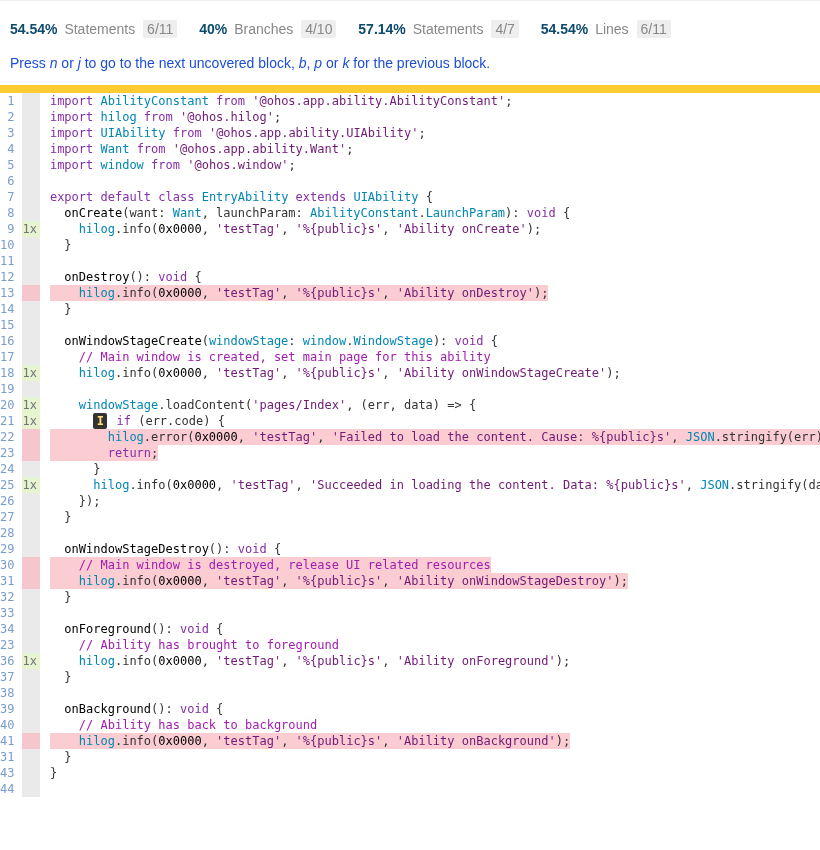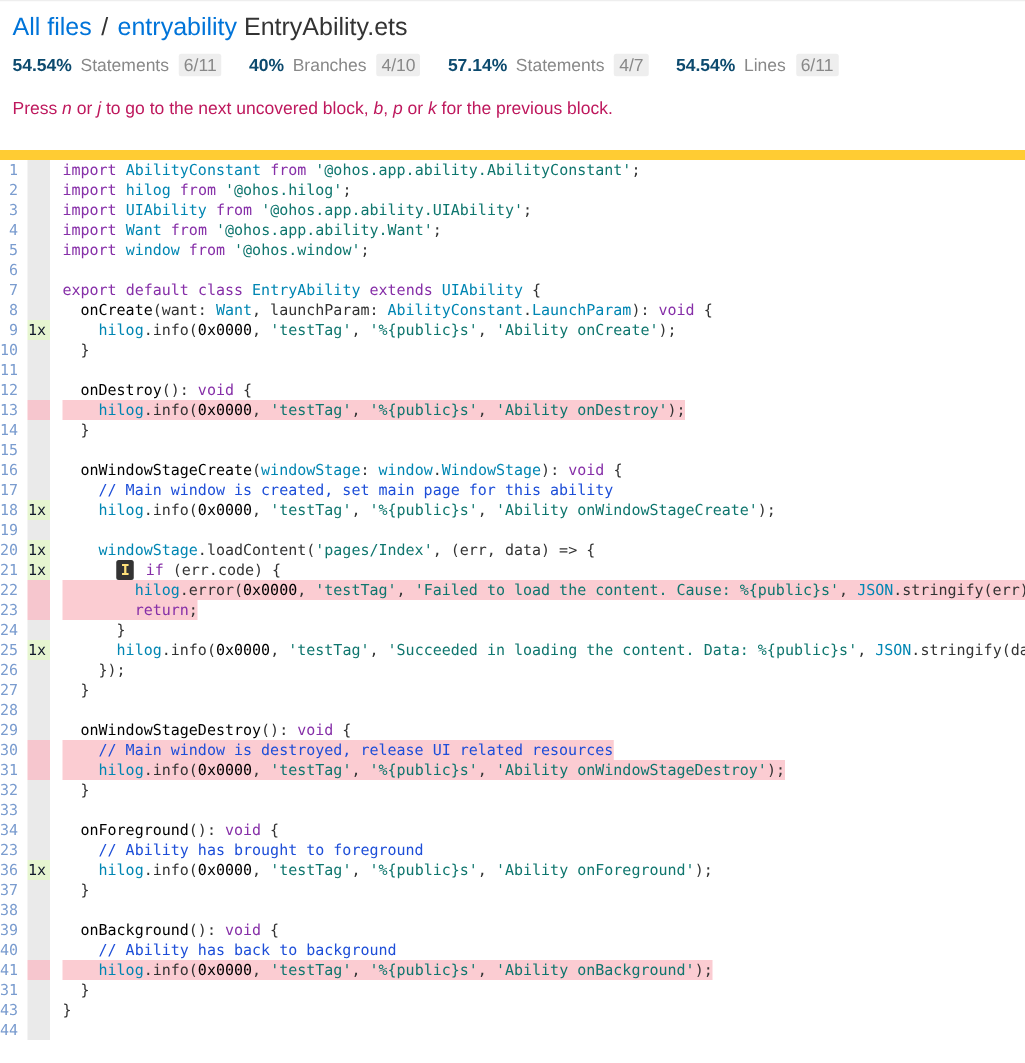--- a/index.html
+++ b/index.html
@@ -22,21 +22,21 @@
   .stat .pct { font-weight: bold; color: #0c4a6e; }
   .stat .label { color: #888; margin-left: 3px; }
   .stat .frac {
     background: #eee;
     color: #888;
     font-size: 14px;
     padding: 1px 4px;
     border-radius: 2px;
     margin-left: 4px;
   }
-  .hint { color: #be185d; font-size: 14px; margin: 18px 0 26px 10px; }
+  .hint { color: #1d4ed8; font-size: 14px; margin: 18px 0 14px 10px; }
   .hint i { font-style: italic; }
   .yellow-bar { height: 8px; background: #fc3; width: 100%; }
   .code-table {
     border-collapse: collapse;
     width: 100%;
     font-family: Consolas, Menlo, monospace;
     font-size: 12px;
     line-height: 16px;
   }
   .code-table td { padding: 0; vertical-align: top; }
@@ -49,21 +49,21 @@
     user-select: none;
   }
   .col-cov {
     width: 24px;
     text-align: right;
     background: #eaeaea;
     color: #999;
     padding-right: 3px !important;
     white-space: nowrap;
   }
-  .col-cov.hit { background: #e6f5d0; color: #0f172a; }
+  .col-cov.hit { background: #e6f5d0; color: #737373; }
   .col-cov.miss { background: #f6c6ce; }
   .col-code {
     padding-left: 10px !important;
     white-space: pre;
   }
   .hl-miss { background: #fbccd2; display: inline-block; }
   .branch-badge {
     display: inline-block;
     background: #333;
     color: #ffe17a;
@@ -71,36 +71,30 @@
     width: 14px;
     text-align: center;
     border-radius: 2px;
     margin-right: 2px;
   }
 
   
   .kw { color: #862fa8; }         
   .cls { color: #0086b3; }         
   .fn  { color: #000000; }         
-  .str { color: #0f766e; }         
+  .str { color: #701a75; }         
   .num { color: #000000; }         
-  .cmt { color: #1d4ed8; }
+  .cmt { color: #a21caf; }
 </style>
 </head>
 <body>
 
 <div class="wrapper">
 
   <div class="header">
-    <div class="breadcrumb">
-      <a href="#">All files</a>
-      <span class="sep">/</span>
-      <a href="#">entryability</a>
-      <span class="current"> <span>EntryAbility.ets</span></span>
-    </div>
 
     <div class="stats">
       <span class="stat">
         <span class="pct">54.54%</span>
         <span class="label">Statements</span>
         <span class="frac">6/11</span>
       </span>
       <span class="stat">
         <span class="pct">40%</span>
         <span class="label">Branches</span>

